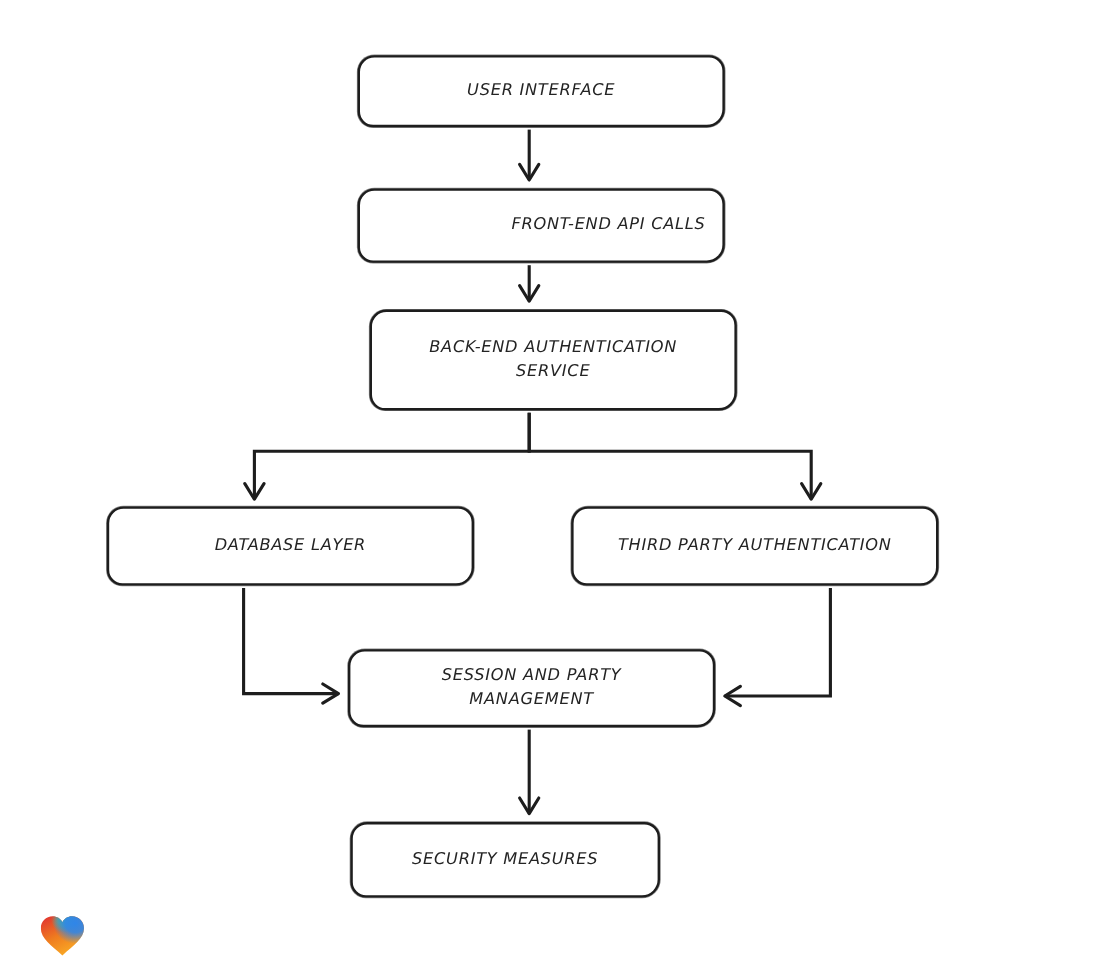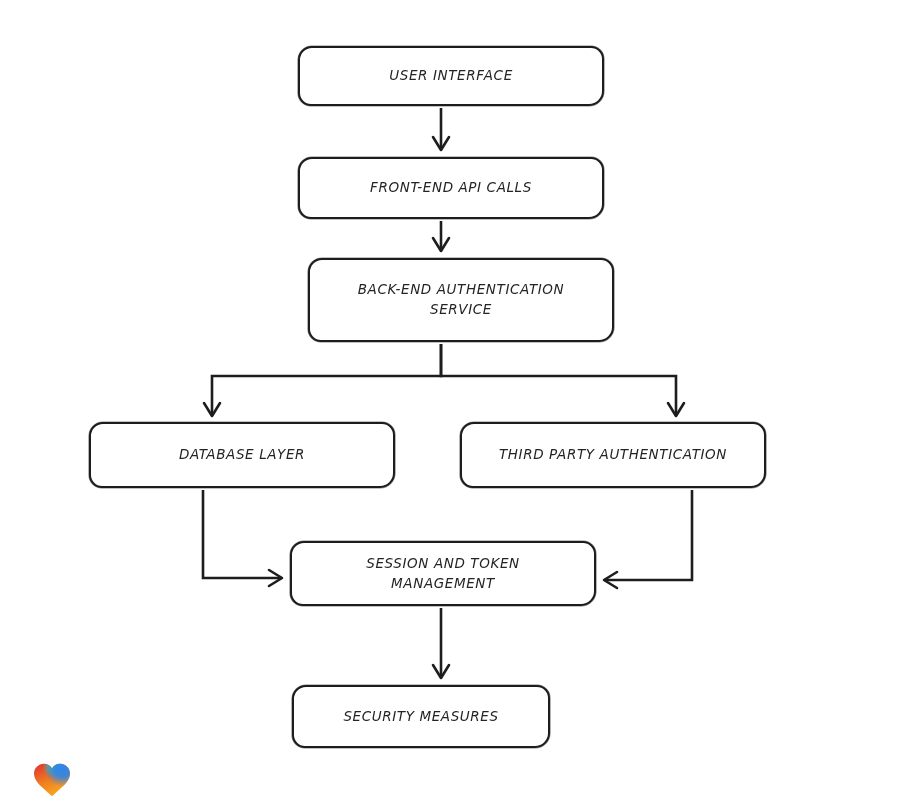--- a/index.html
+++ b/index.html
@@ -42,24 +42,24 @@
     font-style: italic;
     font-size: 13.5px;
     line-height: 1.45;
     letter-spacing: 0.045em;
     color: #242424;
     white-space: pre-line;
     padding: 2px 14px;
   }
   
   #node-1 { left: 274px; top: 46px;  width: 306px; height: 60px; }
-  #node-2 { left: 274px; top: 157px; width: 306px; height: 62px; }
+  #node-2 { left: 274px; top: 157px; width: 306px; height: 62px; justify-content: flex-end; }
   #node-3 { left: 284px; top: 258px; width: 306px; height: 84px; }
   #node-4 { left: 65px;  top: 422px; width: 306px; height: 66px; }
-  #node-5 { left: 436px; top: 422px; width: 306px; height: 66px; }
+  #node-5 { left: 452px; top: 422px; width: 306px; height: 66px; }
   #node-6 { left: 266px; top: 541px; width: 306px; height: 65px; }
   #node-7 { left: 268px; top: 685px; width: 258px; height: 63px; }
   .watermark {
     position: absolute;
     left: 10px;
     top: 763px;
     width: 36px;
     height: 35px;
     cursor: pointer;
   }
@@ -101,21 +101,21 @@
 
   <div class="node" id="node-4">
     <span class="label">DATABASE LAYER</span>
   </div>
 
   <div class="node" id="node-5">
     <span class="label">THIRD PARTY AUTHENTICATION</span>
   </div>
 
   <div class="node" id="node-6">
-    <span class="label">SESSION AND TOKEN
+    <span class="label">SESSION AND PARTY
 MANAGEMENT</span>
   </div>
 
   <div class="node" id="node-7">
     <span class="label">SECURITY MEASURES</span>
   </div>
 
   <div class="watermark">
     <svg width="36" height="35" viewBox="0 0 32 30" xmlns="http://www.w3.org/2000/svg">
       <defs>

